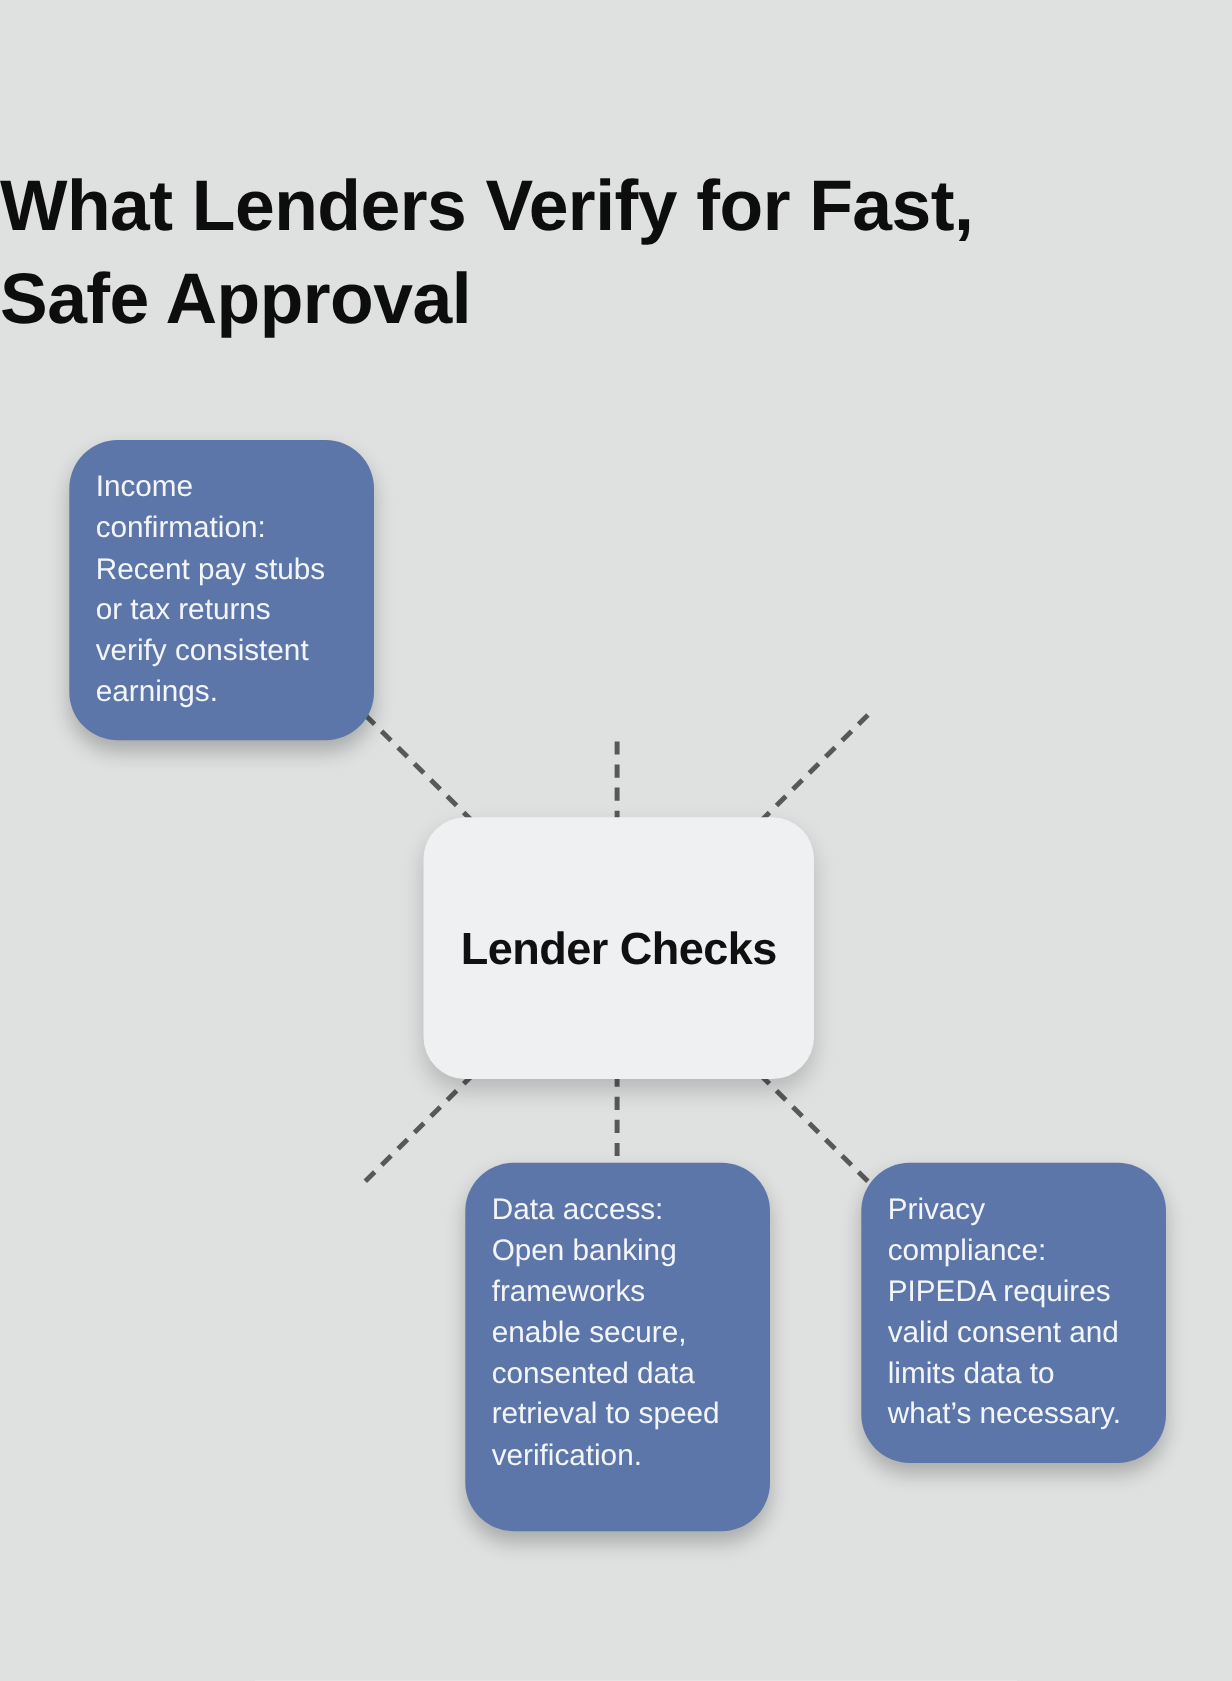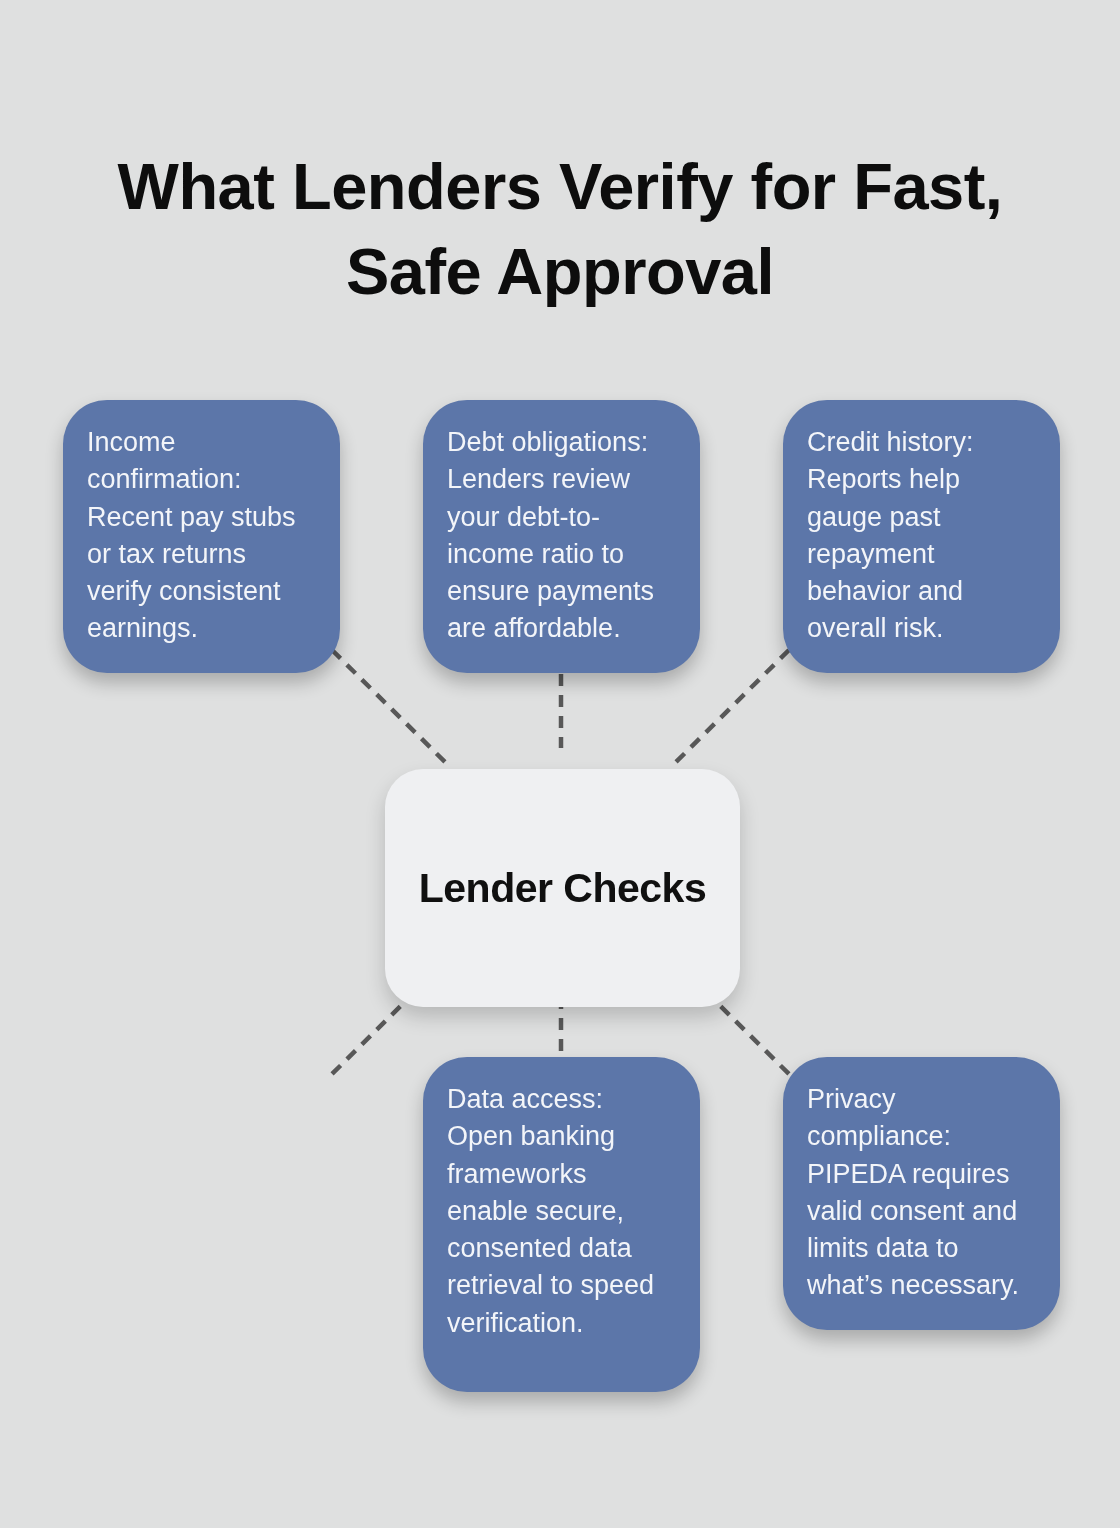--- a/index.html
+++ b/index.html
@@ -12,21 +12,20 @@
     width: 1120px;
     height: 1528px;
     background: var(--page-bg, #dfe0e0);
     overflow: hidden;
   }
   .title {
     position: absolute;
     top: 100px;
     left: 0;
     width: 1120px;
-    text-align: center;
     font-size: 65px;
     font-weight: 700;
     line-height: 1.32;
     letter-spacing: -0.5px;
     color: #0d0d0d;
     white-space: pre-line;
   }
   .connectors {
     position: absolute;
     left: 0;
@@ -60,21 +59,20 @@
     left: 385px;
     top: 743px;
     width: 355px;
     height: 238px;
     background: var(--center-bg, #eff0f2);
     border-radius: 38px;
     display: flex;
     align-items: center;
     justify-content: center;
     box-shadow: 0 10px 20px rgba(0,0,0,0.18);
-    margin-top: 26px;
   }
   .center-label {
     font-size: 41px;
     font-weight: 700;
     color: #101010;
     letter-spacing: -0.5px;
   }
 </style>
 </head>
 <body>
@@ -93,33 +91,21 @@
     <line x1="676" y1="962" x2="789" y2="1074" stroke="#585858" stroke-width="4.5" stroke-dasharray="12 9"></line>
   </svg>
 
   <div class="node node-income">Income
 confirmation:
 Recent pay stubs
 or tax returns
 verify consistent
 earnings.</div>
 
-  <div class="node node-debt">Debt obligations:
-Lenders review
-your debt-to-
-income ratio to
-ensure payments
-are affordable.</div>
 
-  <div class="node node-credit">Credit history:
-Reports help
-gauge past
-repayment
-behavior and
-overall risk.</div>
 
   <div class="center-node">
     <span class="center-label">Lender Checks</span>
   </div>
 
 
   <div class="node node-data">Data access:
 Open banking
 frameworks
 enable secure,

